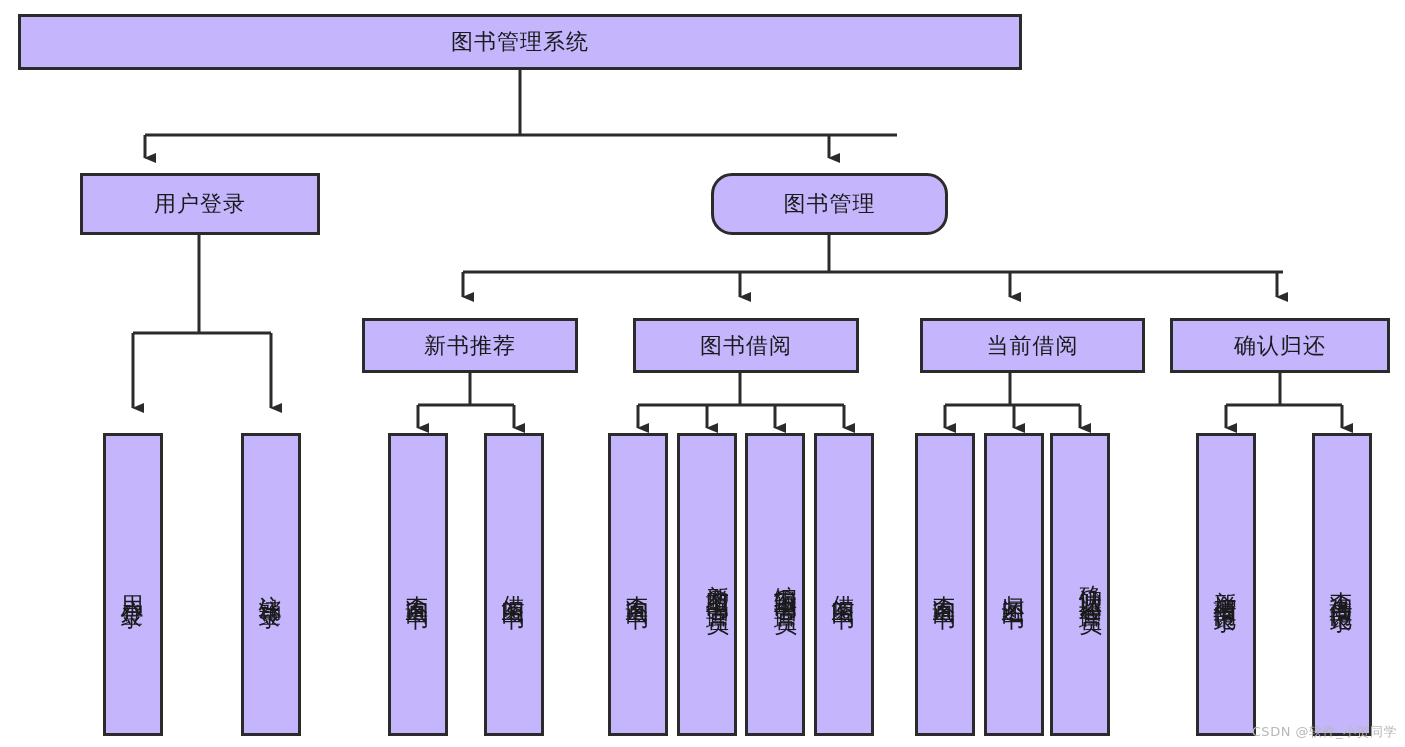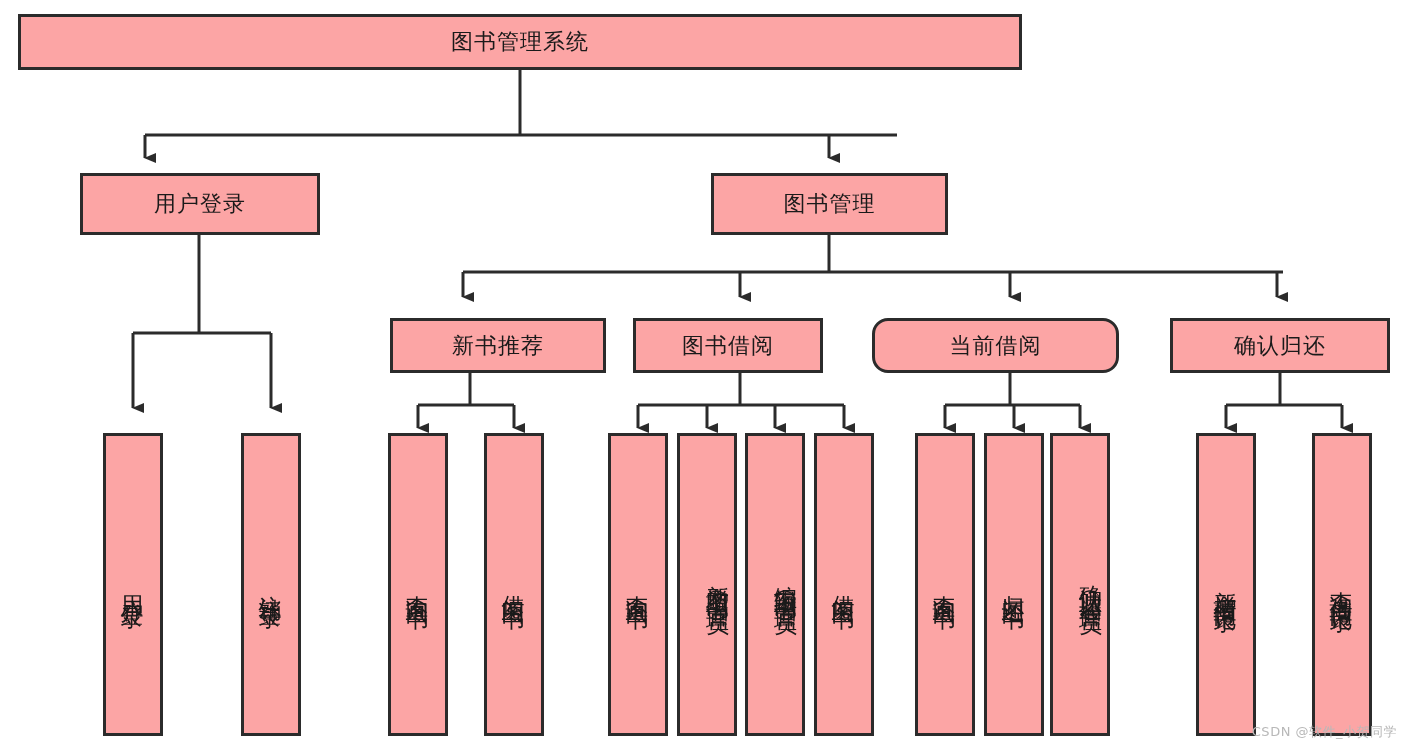--- a/index.html
+++ b/index.html
@@ -14,21 +14,21 @@
     position: relative;
     width: 1405px;
     height: 747px;
     background: #ffffff;
     overflow: hidden;
   }
   .node {
     position: absolute;
     box-sizing: border-box;
     border: 3px solid #2b2b2b;
-    background: #fca5a5;
+    background: #c4b5fd;
     display: flex;
     align-items: center;
     justify-content: center;
     color: #1a1a1a;
   }
   .node.h-node {
     font-size: 22px;
     letter-spacing: 1px;
   }
   .node.v-node {
@@ -119,31 +119,31 @@
     </g>
   </svg>
 
   <div class="node h-node" style="left:18px; top:14px; width:1004px; height:56px;">
     <span>图书管理系统</span>
   </div>
 
   <div class="node h-node" style="left:80px; top:173px; width:240px; height:62px;">
     <span>用户登录</span>
   </div>
-  <div class="node h-node" style="left:711px; top:173px; width:237px; height:62px;">
+  <div class="node h-node" style="left:711px; top:173px; width:237px; height:62px;border-radius:21px;">
     <span>图书管理</span>
   </div>
 
-  <div class="node h-node" style="left:362px; top:318px; width:216px; height:55px;margin-left:28px;">
+  <div class="node h-node" style="left:362px; top:318px; width:216px; height:55px;">
     <span>新书推荐</span>
   </div>
-  <div class="node h-node" style="left:633px; top:318px; width:190px; height:55px;">
+  <div class="node h-node" style="left:633px; top:318px; width:226px; height:55px;">
     <span>图书借阅</span>
   </div>
-  <div class="node h-node" style="left:872px; top:318px; width:247px; height:55px;border-radius:16px;">
+  <div class="node h-node" style="left:920px; top:318px; width:225px; height:55px;">
     <span>当前借阅</span>
   </div>
   <div class="node h-node" style="left:1170px; top:318px; width:220px; height:55px;">
     <span>确认归还</span>
   </div>
 
   <div class="node v-node" style="left:103px; top:433px; width:60px; height:303px;">
     <span class="vlabel">用户登录</span>
   </div>
   <div class="node v-node" style="left:241px; top:433px; width:60px; height:303px;">

